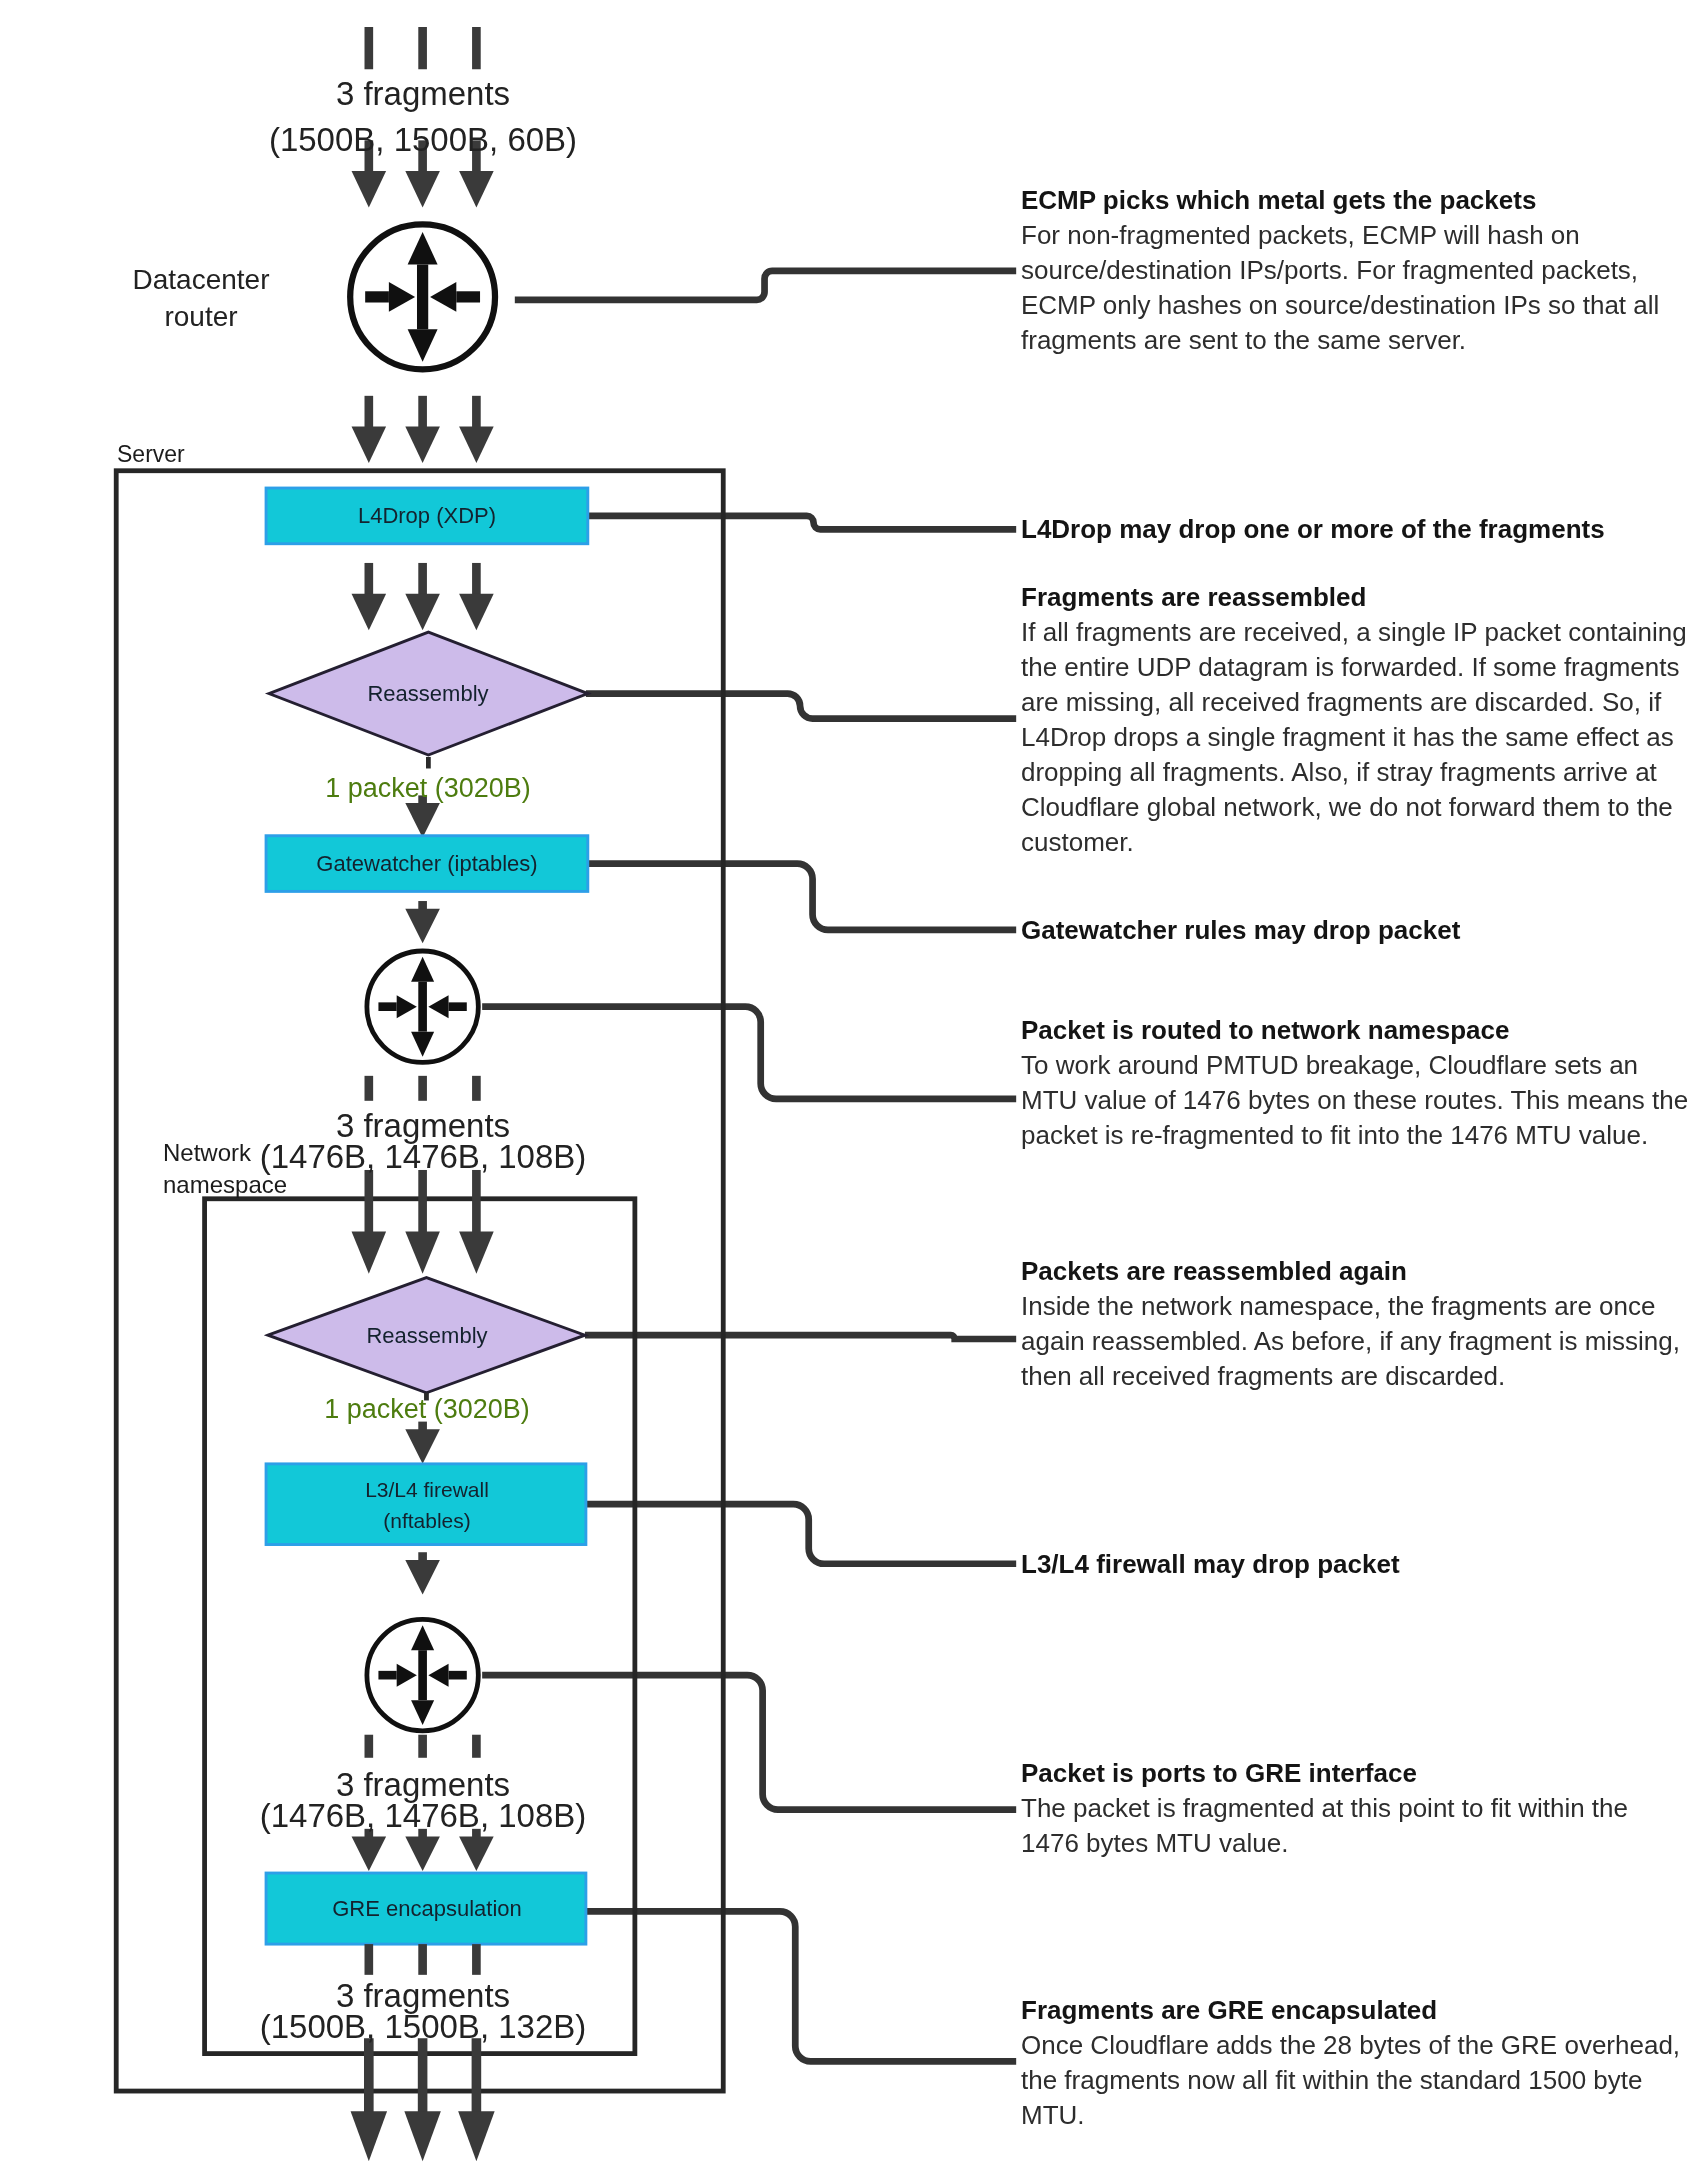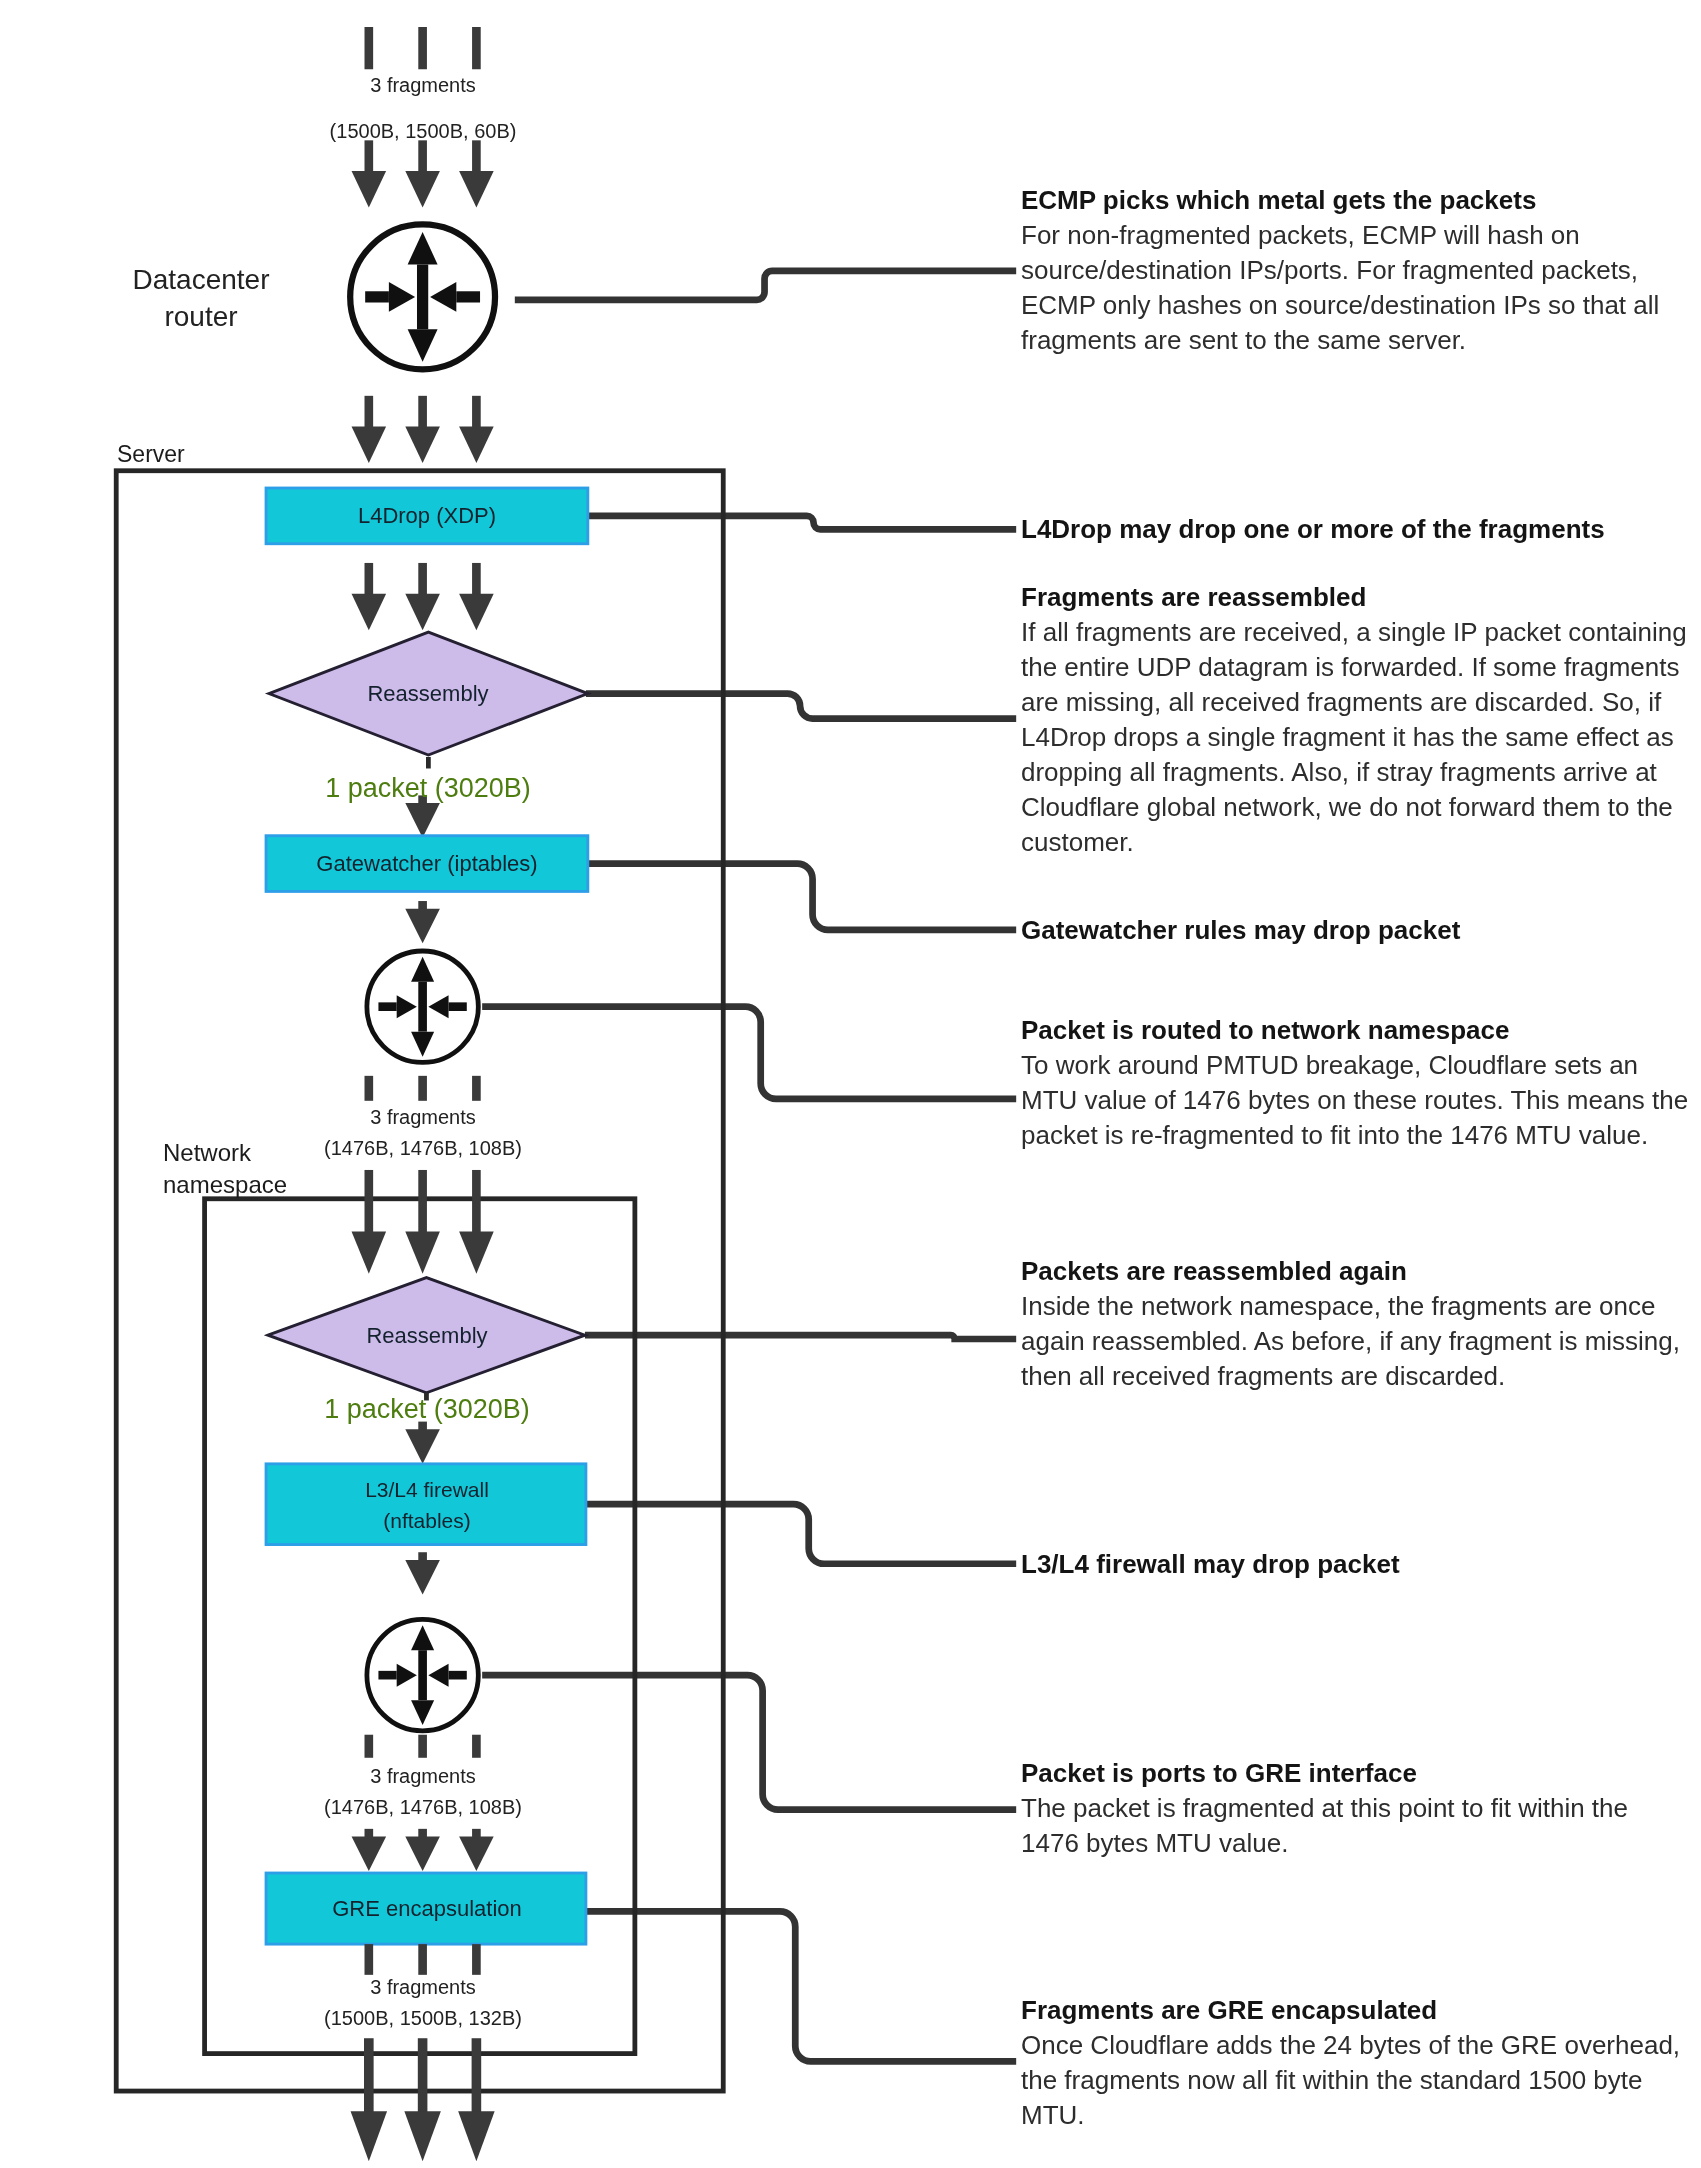--- a/index.html
+++ b/index.html
@@ -4,21 +4,21 @@
 <style>
   html,body { margin:0; padding:0; background:#ffffff; }
   .canvas {
     position:relative; width:1701px; height:2168px; background:#ffffff;
     font-family:"Liberation Sans", sans-serif; color:#1f1f1f; overflow:hidden;
   }
   .layer { position:absolute; left:0; top:0; }
   .lbl { position:absolute; transform:translateX(-50%); white-space:pre-line; text-align:center; line-height:1.25; }
   .lbl-left { position:absolute; white-space:pre-line; text-align:left; line-height:1.28; }
   .f23 { font-size:22px; color:#14222e; }
-  .f26 { font-size:20px; color:#222222; }
+  .f26 { font-size:33px; color:#222222; }
   .f28 { font-size:27px; color:#4d7c0f; }
   .f29 { font-size:28px; color:#222222; }
   .f24 { font-size:23px; color:#1c1c1c; }
   .f25 { font-size:24px; color:#1c1c1c; }
   .ann { position:absolute; left:1021px; width:672px; font-size:26px; line-height:35px; color:#2d2d2d; }
   .ann .t { font-weight:bold; color:#141414; }
   .boxtext { font-size:21px; color:#14222e; line-height:31px; }
 </style>
 </head>
 <body>
@@ -215,17 +215,17 @@
   </div>
   <div class="ann" style="top:1547px;">
     <div class="t">L3/L4 firewall may drop packet</div>
   </div>
   <div class="ann" style="top:1756px;">
     <div class="t">Packet is ports to GRE interface</div>
     <div>The packet is fragmented at this point to fit within the 1476 bytes MTU value.</div>
   </div>
   <div class="ann" style="top:1993px;">
     <div class="t">Fragments are GRE encapsulated</div>
-    <div>Once Cloudflare adds the 24 bytes of the GRE overhead, the fragments now all fit within the standard 1500 byte MTU.</div>
+    <div>Once Cloudflare adds the 28 bytes of the GRE overhead, the fragments now all fit within the standard 1500 byte MTU.</div>
   </div>
 
 </div>
 
 
 </body></html>

